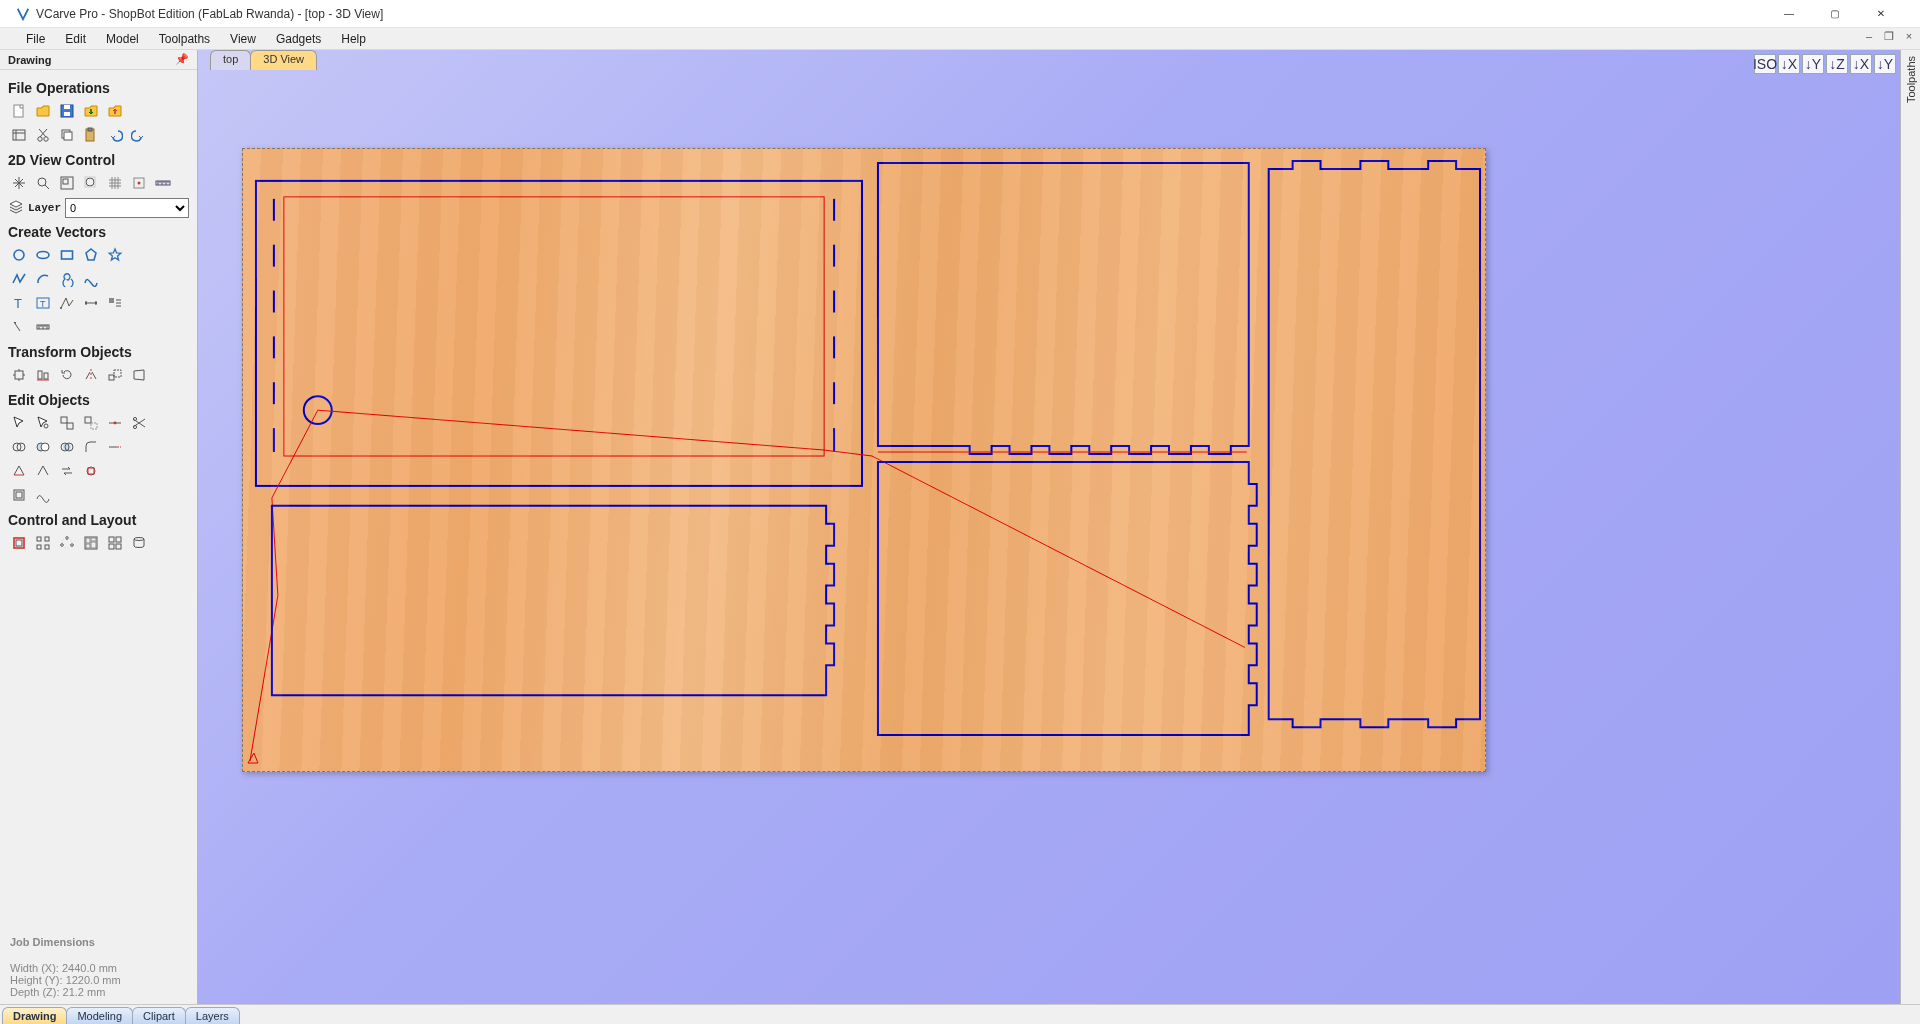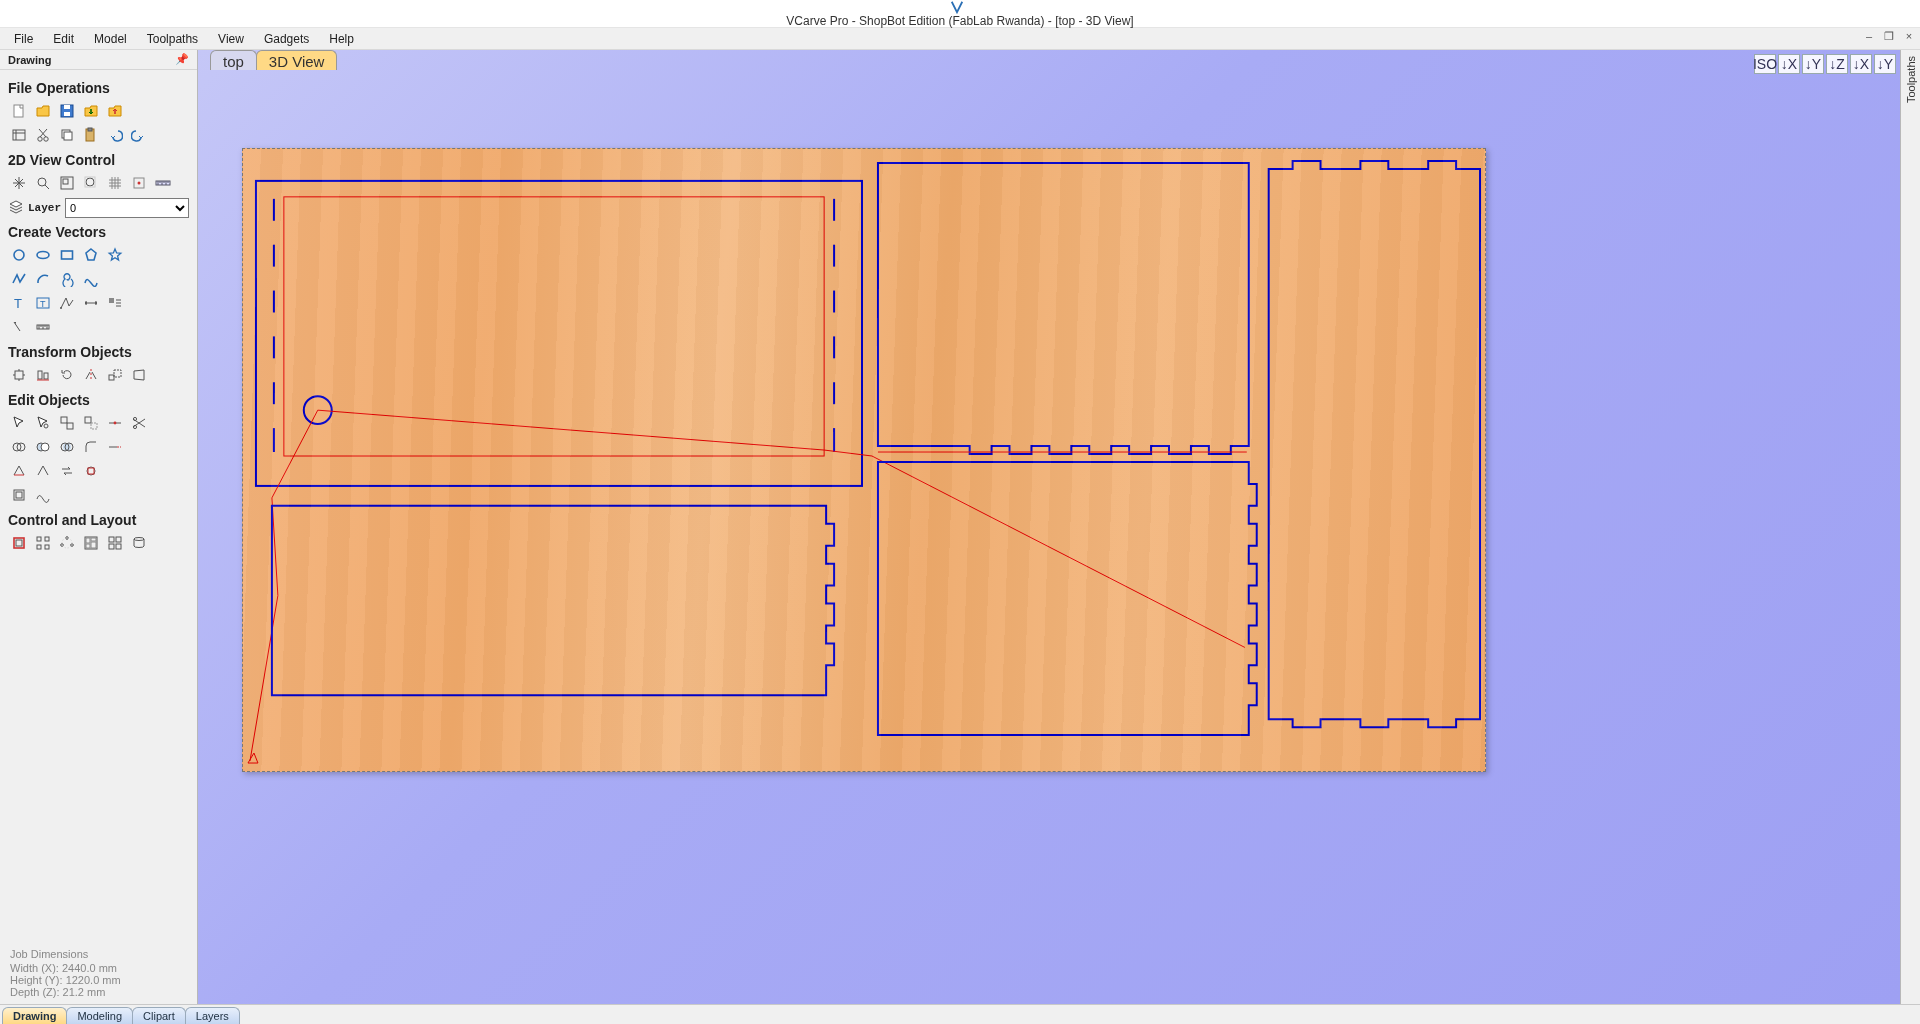--- a/index.html
+++ b/index.html
@@ -1,41 +1,41 @@
 <!DOCTYPE html>
 <html><head>
 <meta charset="utf-8">
 <style>
 * { box-sizing: border-box; margin: 0; padding: 0; font-family: "Segoe UI", Tahoma, sans-serif; }
 html, body { height: 100%; width: 100%; overflow: hidden; background: #fff; }
-.titlebar { height: 28px; background: #fff; display: flex; align-items: center; padding: 0 16px; font-size: 12px; color: #333; border-bottom: 1px solid #e5e5e5; flex-direction: column; }
+.titlebar { height: 28px; background: #fff; display: flex; align-items: center; padding: 0 16px; font-size: 12px; color: #333; border-bottom: 1px solid #e5e5e5; }
 .titlebar .tb-icon { width: 14px; height: 14px; margin-right: 6px; position: relative; }
 .titlebar .tb-icon svg { width: 14px; height: 14px; }
 .titlebar .tb-spacer { flex: 1; }
 .titlebar .tb-btn { width: 46px; height: 28px; display: flex; align-items: center; justify-content: center; font-size: 10px; color: #333; }
-.menubar { height: 22px; display: flex; align-items: center; padding: 0 4px; font-size: 12px; color: #222; border-bottom: 1px solid #d9d9d9; background: #f0f0f0; position: relative; }
+.menubar { height: 22px; display: flex; align-items: center; padding: 0 16px; font-size: 12px; color: #222; border-bottom: 1px solid #d9d9d9; background: #f0f0f0; position: relative; }
 .menubar .menu-item { padding: 2px 10px; }
 .menubar .mdi-ctrl { position: absolute; right: 4px; top: 2px; display: flex; gap: 6px; font-size: 11px; color: #555; }
 .menubar .mdi-ctrl span { width: 14px; text-align: center; cursor: default; }
 .workspace { position: absolute; top: 50px; left: 0; right: 0; bottom: 20px; display: flex; }
 .left-panel { width: 198px; background: #f0f0f0; border-right: 1px solid #b8b8b8; display: flex; flex-direction: column; font-size: 11px; color: #222; }
 .panel-title { padding: 3px 8px; font-weight: bold; background: #f0f0f0; border-bottom: 1px solid #d5d5d5; display: flex; align-items: center; justify-content: space-between; }
 .panel-title .pin { font-size: 11px; color: #666; }
 .panel-body { flex: 1; overflow-y: auto; padding: 4px 8px 8px 8px; }
 .section-title { font-weight: bold; margin-top: 6px; margin-bottom: 4px; font-size: 14px; }
 .tool-row { display: flex; flex-wrap: wrap; gap: 2px; margin-bottom: 2px; }
 .tool-btn { width: 22px; height: 22px; border: 1px solid transparent; display: flex; align-items: center; justify-content: center; border-radius: 2px; cursor: pointer; }
 .tool-btn svg { width: 16px; height: 16px; }
 .layer-row { display: flex; align-items: center; gap: 4px; margin-top: 4px; }
 .layer-row select { flex: 1; font-size: 11px; height: 20px; border: 1px solid #7a7a7a; background: #fff; }
 .layer-row .layer-label { font-weight: bold; font-family: Liberation Mono, monospace; }
 .job-dims { padding: 6px 10px; font-size: 11px; color: #888; }
-.job-dims .jd-title { font-weight: normal; margin-bottom: 2px; }
+.job-dims .jd-title { font-weight: bold; margin-bottom: 14px; }
 .canvas-area { flex: 1; position: relative; background: linear-gradient(135deg, #c5c7f7 0%, #a8abf5 40%, #9ea0f3 100%); }
-.view-tabs { position: absolute; top: 0; left: 12px; height: 20px; display: flex; font-size: 15px; z-index: 5; }
+.view-tabs { position: absolute; top: 0; left: 12px; height: 20px; display: flex; font-size: 11px; z-index: 5; }
 .view-tab { padding: 2px 12px; background: #d9dff1; border: 1px solid #999; border-bottom: none; border-radius: 6px 6px 0 0; margin-right: -1px; color: #333; }
 .view-tab.active { background: #ffd985; font-weight: normal; }
 .view-tab:not(.active) { background: #d7d8ef; }
 .canvas3d { position: absolute; top: 24px; left: 18px; right: 18px; bottom: 18px; }
 .view-toolbar { position: absolute; top: 4px; right: 4px; display: flex; gap: 2px; z-index: 6; }
 .view-toolbar .vt-btn { width: 22px; height: 20px; border: 1px solid #9aa; background: #f6f6ff; display: flex; align-items: center; justify-content: center; font-size: 14px; color: #335; cursor: pointer; }
 .right-strip { width: 20px; background: #f0f0f0; border-left: 1px solid #b8b8b8; display: flex; align-items: flex-start; justify-content: center; padding-top: 6px; }
 .right-strip .v-label { writing-mode: vertical-rl; font-size: 11px; color: #333; transform: rotate(180deg); cursor: pointer; }
 .bottom-tabs { position: absolute; left: 0; right: 0; bottom: 0; height: 20px; background: #f0f0f0; border-top: 1px solid #c9c9c9; display: flex; align-items: flex-end; font-size: 11px; }
 .bottom-tabs .btab { padding: 2px 10px; border: 1px solid #9ab; border-bottom: none; background: linear-gradient(to bottom, #e7effb, #c3d6f2); border-radius: 6px 6px 0 0; margin-left: -1px; color: #234; }

